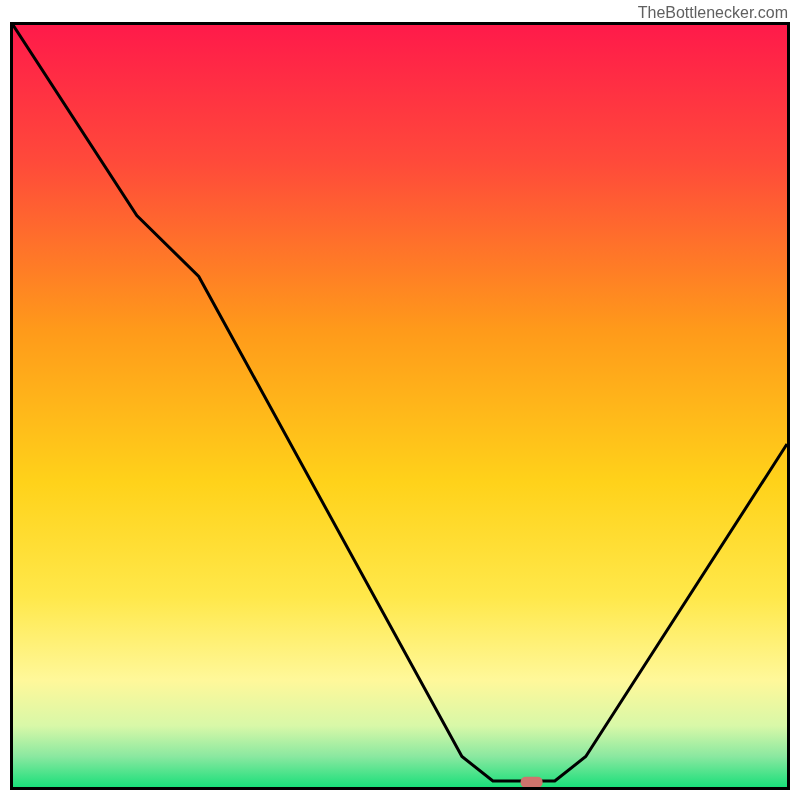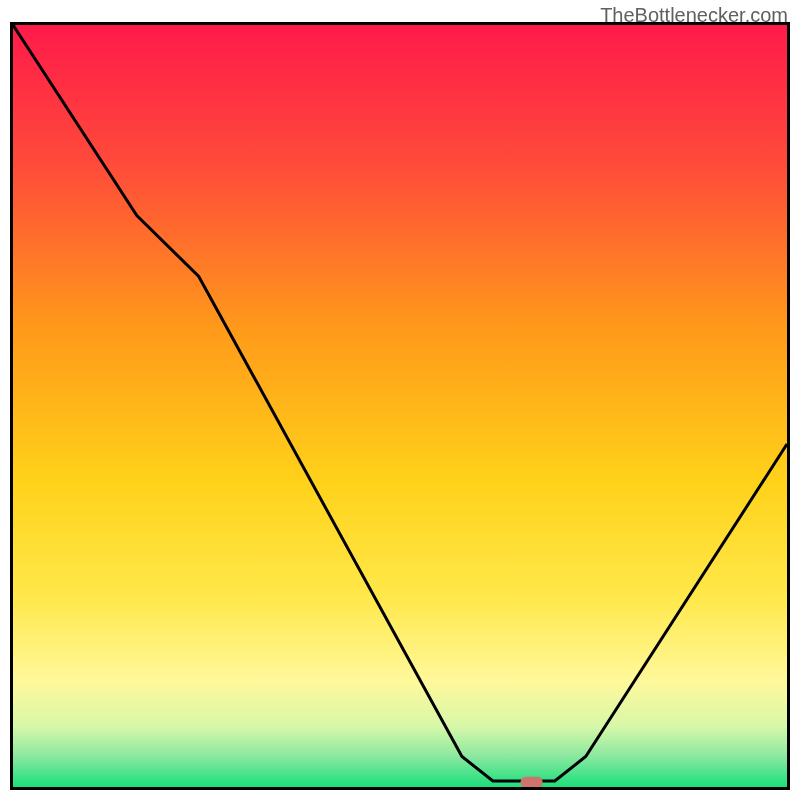--- a/index.html
+++ b/index.html
@@ -8,21 +8,21 @@
     width: 800px;
     height: 800px;
     position: relative;
     font-family: Arial, Helvetica, sans-serif;
     background: #fff;
   }
   .watermark {
     position: absolute;
     top: 4px;
     right: 12px;
-    font-size: 20px;
+    font-size: 16px;
     color: #606060;
     font-weight: 500;
     z-index: 5;
   }
   .frame {
     position: absolute;
     top: 22px;
     left: 10px;
     width: 780px;
     height: 768px;

